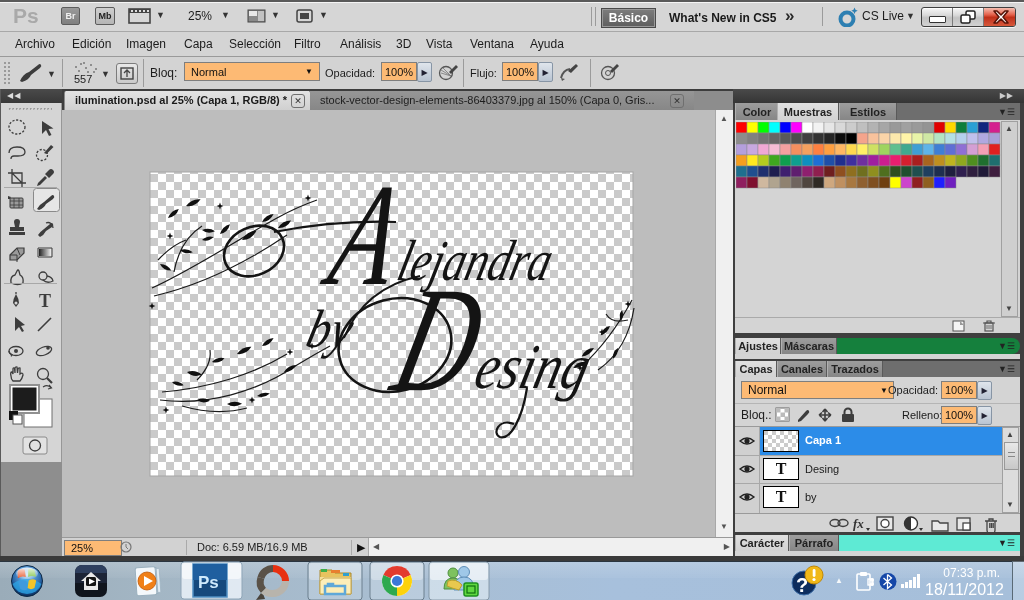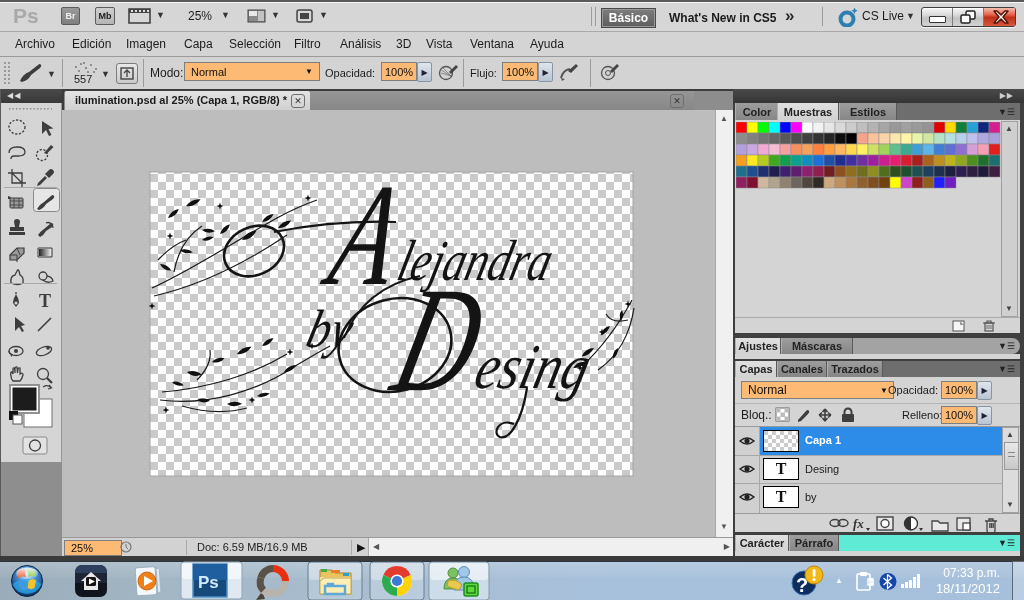--- a/index.html
+++ b/index.html
@@ -132,21 +132,21 @@
     <div class="abs" style="left:74px;top:16px;font-size:11px;color:#222;">557</div>
     <div class="abs" style="left:101px;top:12px;font-size:9px;color:#333;">▼</div>
     <div class="abs" style="left:116px;top:6px;width:20px;height:19px;background:linear-gradient(#e8e8e8,#cacaca);
         border:1px solid #7c7c7c;border-radius:3px;">
        <svg width="20" height="19">
           <rect x="4" y="4" width="12" height="11" fill="none" stroke="#444" stroke-width="1.4"></rect>
        <path d="M10 6 v7 M7 9 l3 -3 3 3" stroke="#444" stroke-width="1.3" fill="none"></path>
         </svg>
     </div>
     <div class="vline abs" style="left:143px;top:2px;height:28px;"></div>
-    <div class="abs t12" style="left:150px;top:9px;">Modo:</div>
+    <div class="abs t12" style="left:150px;top:9px;">Bloq:</div>
     <div class="field abs" style="left:184px;top:5px;width:128px;height:17px;justify-content:flex-start;padding-left:6px;">Normal
       <span style="position:absolute;right:6px;top:4px;font-size:8px;color:#111;">▼</span></div>
     <div class="abs" style="left:325px;top:10px;font-size:11px;color:#1c1c1c;">Opacidad:</div>
     <div class="field abs" style="left:381px;top:5px;width:34px;height:17px;">100%</div>
     <div class="spin abs" style="left:417px;top:5px;width:13px;height:18px;">▶</div>
     <svg class="abs" style="left:437px;top:5px;" width="22" height="20">
       <circle cx="9" cy="11" r="6.5" fill="none" stroke="#555" stroke-width="1.3"></circle>
       <path d="M4 8 l10 6 M4 11 l10 3 M6 6 l8 8" stroke="#777" stroke-width=".8"></path>
       <path d="M12 10 L19 3 l2 2 -7 7z" fill="#444"></path>
     </svg>
@@ -168,20 +168,21 @@
   </div>
 
   <div id="tabbar" class="abs" style="left:62px;top:89px;width:671px;height:21px;background:#3d3d3d;">
     <div class="abs" style="left:2px;top:2px;width:245px;height:19px;background:linear-gradient(#e3e3e3,#d0d0d0);
         border-radius:2px 2px 0 0;border-left:1px solid #888;border-right:1px solid #555;">
       <div class="abs" style="left:10px;top:3px;font-size:11px;font-weight:bold;color:#1a1a1a;white-space:nowrap;">ilumination.psd al 25% (Capa 1, RGB/8) *</div>
       <div class="tabx abs" style="left:226px;top:3px;width:12px;height:12px;">✕</div>
     </div>
     <div class="abs" style="left:248px;top:2px;width:384px;height:19px;background:linear-gradient(#969696,#878787);
         border-right:1px solid #555;">
+      <div class="abs" style="left:10px;top:3px;font-size:11px;color:#1d1d1d;white-space:nowrap;">stock-vector-design-elements-86403379.jpg al 150%  (Capa 0, Gris...</div>
       <div class="tabx abs" style="left:360px;top:3px;width:12px;height:12px;">✕</div>
     </div>
     <div class="abs" style="left:632px;top:2px;width:39px;height:19px;background:#8d8d8d;"></div>
   </div>
 
   <div id="toolhead" class="abs" style="left:0;top:89px;width:62px;height:14px;background:linear-gradient(#4a4a4a,#383838);
       color:#ddd;font-size:8px;letter-spacing:1px;padding-left:7px;line-height:14px;box-sizing:border-box;">◀◀</div>
   <div id="toolbar" class="abs" style="left:0;top:103px;width:61px;height:359px;background:#d5d5d5;border-right:1px solid #979797;">
     <div class="abs" style="left:8px;top:4px;width:44px;height:4px;
         background-image:radial-gradient(circle at 1.5px 1.5px,#999 .8px,transparent 1px);background-size:3.5px 3.5px;"></div>
@@ -570,23 +571,23 @@
             <path d="M9 1 l4 4 -4 0z" fill="#999"></path>
         </svg>
         <svg class="abs" style="left:247px;top:2px;" width="14" height="12">
           <rect x="3" y="3" width="8" height="8" fill="none" stroke="#555" stroke-width="1.2"></rect>
           <path d="M1 3 h12 M5 3 v-2 h4 v2" stroke="#555" stroke-width="1.2" fill="none"></path>
           <path d="M5 5 v4 M7 5 v4 M9 5 v4" stroke="#555" stroke-width=".8"></path>
         </svg>
       </div>
     </div>
 
-    <div class="abs" style="left:2px;top:249px;width:285px;height:16px;background:#a3a3a3;border-radius:8px;">
+    <div class="abs" style="left:2px;top:249px;width:285px;height:16px;background:#15803d;border-radius:8px;">
       <div class="ptab on" style="left:0px;width:46px;">Ajustes</div>
-      <div class="ptab" style="left:46px;width:72px;">Máscaras</div>
+      <div class="ptab" style="left:46px;width:56px;">Máscaras</div>
       <div class="pmenu" style="top:3px;">▼☰</div>
     </div>
     <div class="abs" style="left:2px;top:265px;width:285px;height:5px;background:#d4d4d4;"></div>
 
     <div class="abs" style="left:2px;top:272px;width:285px;height:16px;background:#6e6e6e;">
       <div class="ptab on" style="left:0px;width:42px;">Capas</div>
       <div class="ptab" style="left:42px;width:50px;">Canales</div>
       <div class="ptab" style="left:92px;width:56px;">Trazados</div>
       <div class="pmenu" style="top:3px;">▼☰</div>
     </div>
@@ -845,17 +846,17 @@
     <svg class="abs" style="left:901px;top:13px;" width="22" height="15" id="tray_sig">
 <g fill="#fff">
 <rect x="0" y="10" width="3" height="4"></rect>
 <rect x="4" y="8" width="3" height="6"></rect>
 <rect x="8" y="6" width="3" height="8"></rect>
 <rect x="12" y="3" width="3" height="11"></rect>
 <rect x="16" y="0" width="3" height="14"></rect>
 </g>
 </svg>
     <div class="abs" style="left:930px;top:5px;width:70px;text-align:right;font-size:12px;color:#fff;">07:33 p.m.</div>
-    <div class="abs" style="left:925px;top:20px;width:75px;text-align:right;font-size:13px;color:#fff;">18/11/2012</div>
+    <div class="abs" style="left:925px;top:20px;width:75px;text-align:right;font-size:16px;color:#fff;">18/11/2012</div>
     <div class="abs" style="left:1012px;top:0;width:12px;height:39px;background:linear-gradient(rgba(255,255,255,.25),rgba(210,225,240,.4));border-left:1px solid #5a6a76;"></div>
   </div>
 
 </div>
 
 </body></html>

